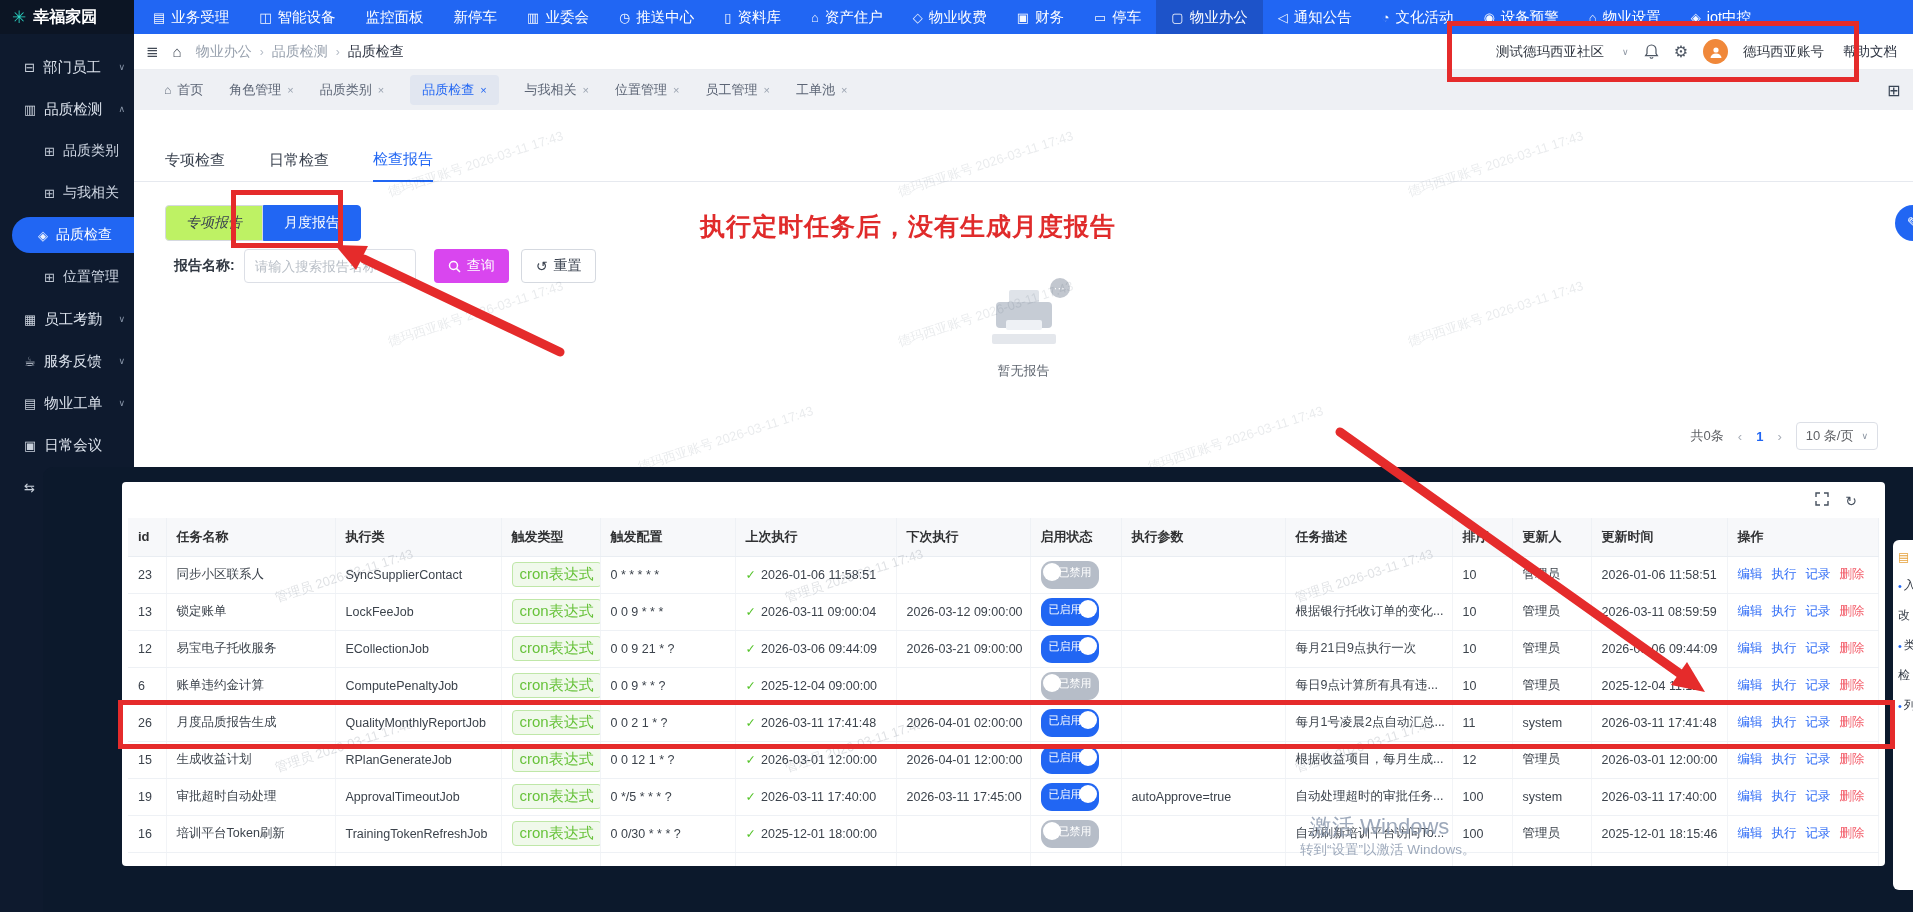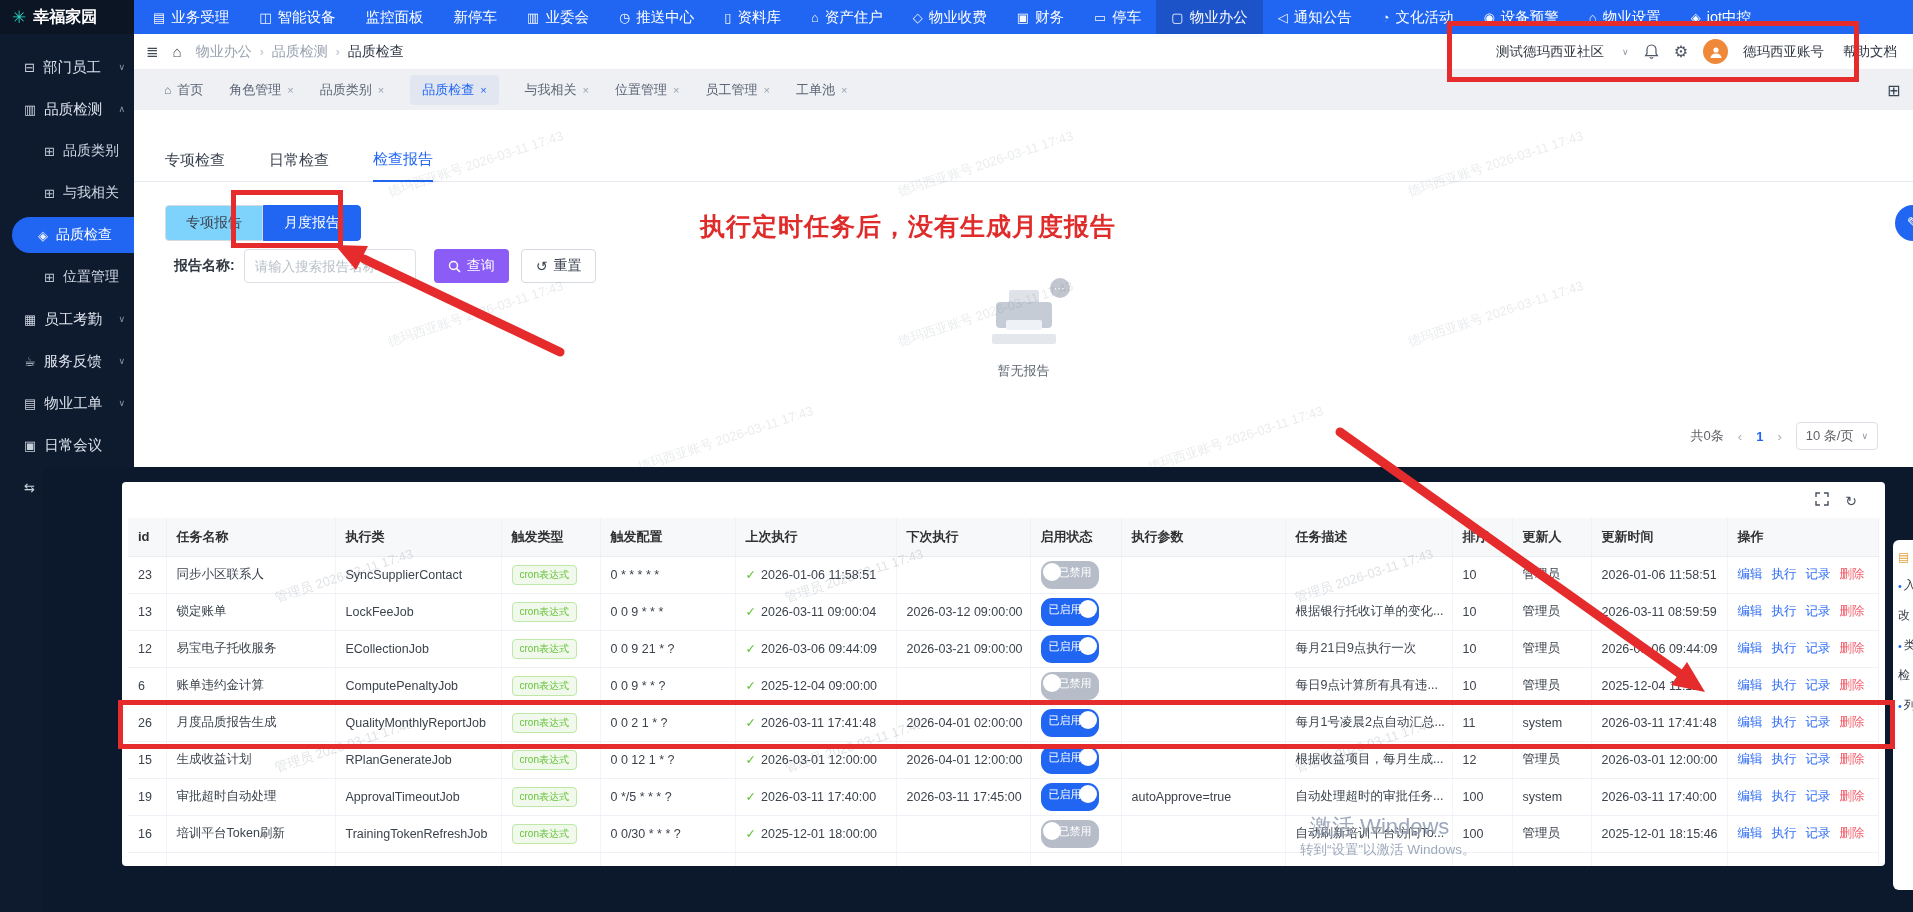--- a/index.html
+++ b/index.html
@@ -45,28 +45,28 @@
   .tab.active .x{color:#2166f3;}
   .tab-grid{margin-left:auto;color:#3a4656;font-size:16px;width:26px;flex:none;cursor:pointer;}
 
   
   .maincard{position:absolute;top:110px;left:134px;width:1779px;height:354px;background:#fff;z-index:5;}
   .subtabs{position:absolute;top:36px;left:0;width:100%;height:36px;border-bottom:1px solid #e6e9ef;display:flex;gap:44px;padding-left:31px;font-size:15px;color:#3b4350;}
   .subtab{cursor:pointer;padding-bottom:11px;align-self:flex-end;}
   .subtab.active{color:#2166f3;font-weight:500;border-bottom:2px solid #2166f3;margin-bottom:-1px;}
   .btngroup{position:absolute;top:95px;left:31px;display:flex;}
   .btn{height:36px;display:flex;align-items:center;padding:0 20px;font-size:14px;cursor:pointer;white-space:nowrap;}
-  .btn-plain{background:#7dd3fc;border:1px solid #d5d9e0;border-radius:4px 0 0 4px;color:#3b4350;}
+  .btn-plain{background:#bef264;border:1px solid #d5d9e0;border-radius:4px 0 0 4px;color:#3b4350;font-style:italic;}
   .btn-primary{background:#2166f3;border:1px solid #2166f3;border-radius:0 4px 4px 0;color:#fff;}
   .rednote{position:absolute;top:100px;left:566px;font-size:25px;font-weight:bold;color:#e02b2b;letter-spacing:1px;white-space:nowrap;z-index:6;}
   .searchrow{position:absolute;top:139px;left:40px;display:flex;align-items:center;}
   .s-label{font-size:14px;font-weight:bold;color:#333a44;margin-right:9px;}
   .s-input{width:172px;height:34px;border:1px solid #dcdfe6;border-radius:4px;padding:0 10px;font-size:13.5px;color:#333;outline:none;font-family:inherit;}
   .s-input::placeholder{color:#b9bfc7;}
-  .btn-query{margin-left:18px;height:34px;background:#8b5cf6;color:#fff;border:none;border-radius:4px;padding:0 14px;font-size:14px;display:flex;align-items:center;gap:6px;cursor:pointer;font-family:inherit;}
+  .btn-query{margin-left:18px;height:34px;background:#d946ef;color:#fff;border:none;border-radius:4px;padding:0 14px;font-size:14px;display:flex;align-items:center;gap:6px;cursor:pointer;font-family:inherit;}
   .btn-reset{margin-left:12px;height:34px;background:#fff;color:#3b4350;border:1px solid #d5d9e0;border-radius:4px;padding:0 14px;font-size:14px;display:flex;align-items:center;gap:6px;cursor:pointer;font-family:inherit;}
   .r-ico{font-size:14px;}
   .emptywrap{position:absolute;top:180px;left:0;width:100%;display:flex;flex-direction:column;align-items:center;}
   .printer{position:relative;width:64px;height:60px;}
   .p-paper{position:absolute;top:0;left:17px;width:30px;height:14px;background:#dfe3e9;border-radius:2px;}
   .p-body{position:absolute;top:12px;left:4px;width:56px;height:26px;background:#c6ccd5;border-radius:4px;}
   .p-slot{position:absolute;top:30px;left:14px;width:36px;height:10px;background:#eef1f5;border-radius:2px;}
   .p-base{position:absolute;top:44px;left:0;width:64px;height:10px;background:#e4e7ec;border-radius:2px;}
   .p-bub{position:absolute;top:-12px;right:-14px;width:20px;height:20px;border-radius:50%;background:#c2c7cf;color:#fff;font-size:11px;display:flex;align-items:center;justify-content:center;}
   .emptytext{margin-top:12px;font-size:13px;color:#5f6670;}
@@ -79,21 +79,21 @@
   .float-btn{position:absolute;top:205px;left:1895px;width:36px;height:36px;border-radius:50%;background:#2166f3;color:#fff;display:flex;align-items:center;justify-content:center;font-size:15px;z-index:30;cursor:pointer;}
 
   
   .backdrop{position:absolute;top:467px;left:43px;width:1870px;height:445px;background:#0c192c;border-top-left-radius:10px;z-index:40;}
   .tablecard{position:absolute;top:482px;left:122px;width:1763px;height:384px;background:#fff;border-radius:4px;z-index:41;overflow:hidden;}
   .card-icons{position:absolute;top:10px;right:28px;display:flex;gap:16px;color:#46505e;align-items:center;z-index:3;}
   .card-icons span{cursor:pointer;font-size:14px;}
   .jobtable{position:absolute;top:36px;left:6px;width:1750px;border-collapse:collapse;table-layout:fixed;}
   .jobtable th{height:38px;background:#f7f8fa;font-size:13px;font-weight:bold;color:#303133;text-align:left;padding:0 10px;border-bottom:1px solid #e9edf2;border-right:1px solid #eef1f5;white-space:nowrap;overflow:hidden;}
   .jobtable td{height:37px;font-size:12.5px;color:#3c434c;padding:0 10px;border-bottom:1px solid #eef1f5;border-right:1px solid #f2f4f7;white-space:nowrap;overflow:hidden;}
-  .badge{display:inline-block;padding:2px 7px;border:1px solid #bfe7a8;background:#f0f9eb;color:#67c23a;border-radius:4px;font-size:10px;}
+  .badge{display:inline-block;padding:2px 7px;border:1px solid #bfe7a8;background:#f0f9eb;color:#67c23a;border-radius:4px;font-size:15px;}
   .ck{color:#55c32a;margin-right:5px;font-weight:bold;}
   .toggle{width:58px;height:28px;border-radius:11px;position:relative;font-size:11px;color:#fff;cursor:pointer;}
   .toggle.on{background:#2166f3;}
   .toggle.on .tlabel{position:absolute;left:8px;top:4px;}
   .toggle.on .knob{right:2px;}
   .toggle.off{background:#b6bdc8;}
   .toggle.off .tlabel{position:absolute;right:7px;top:4px;}
   .toggle.off .knob{left:2px;}
   .knob{position:absolute;top:2px;width:18px;height:18px;border-radius:50%;background:#fff;}
   .alink{color:#2f6cf6;margin-right:9px;text-decoration:none;cursor:pointer;}

